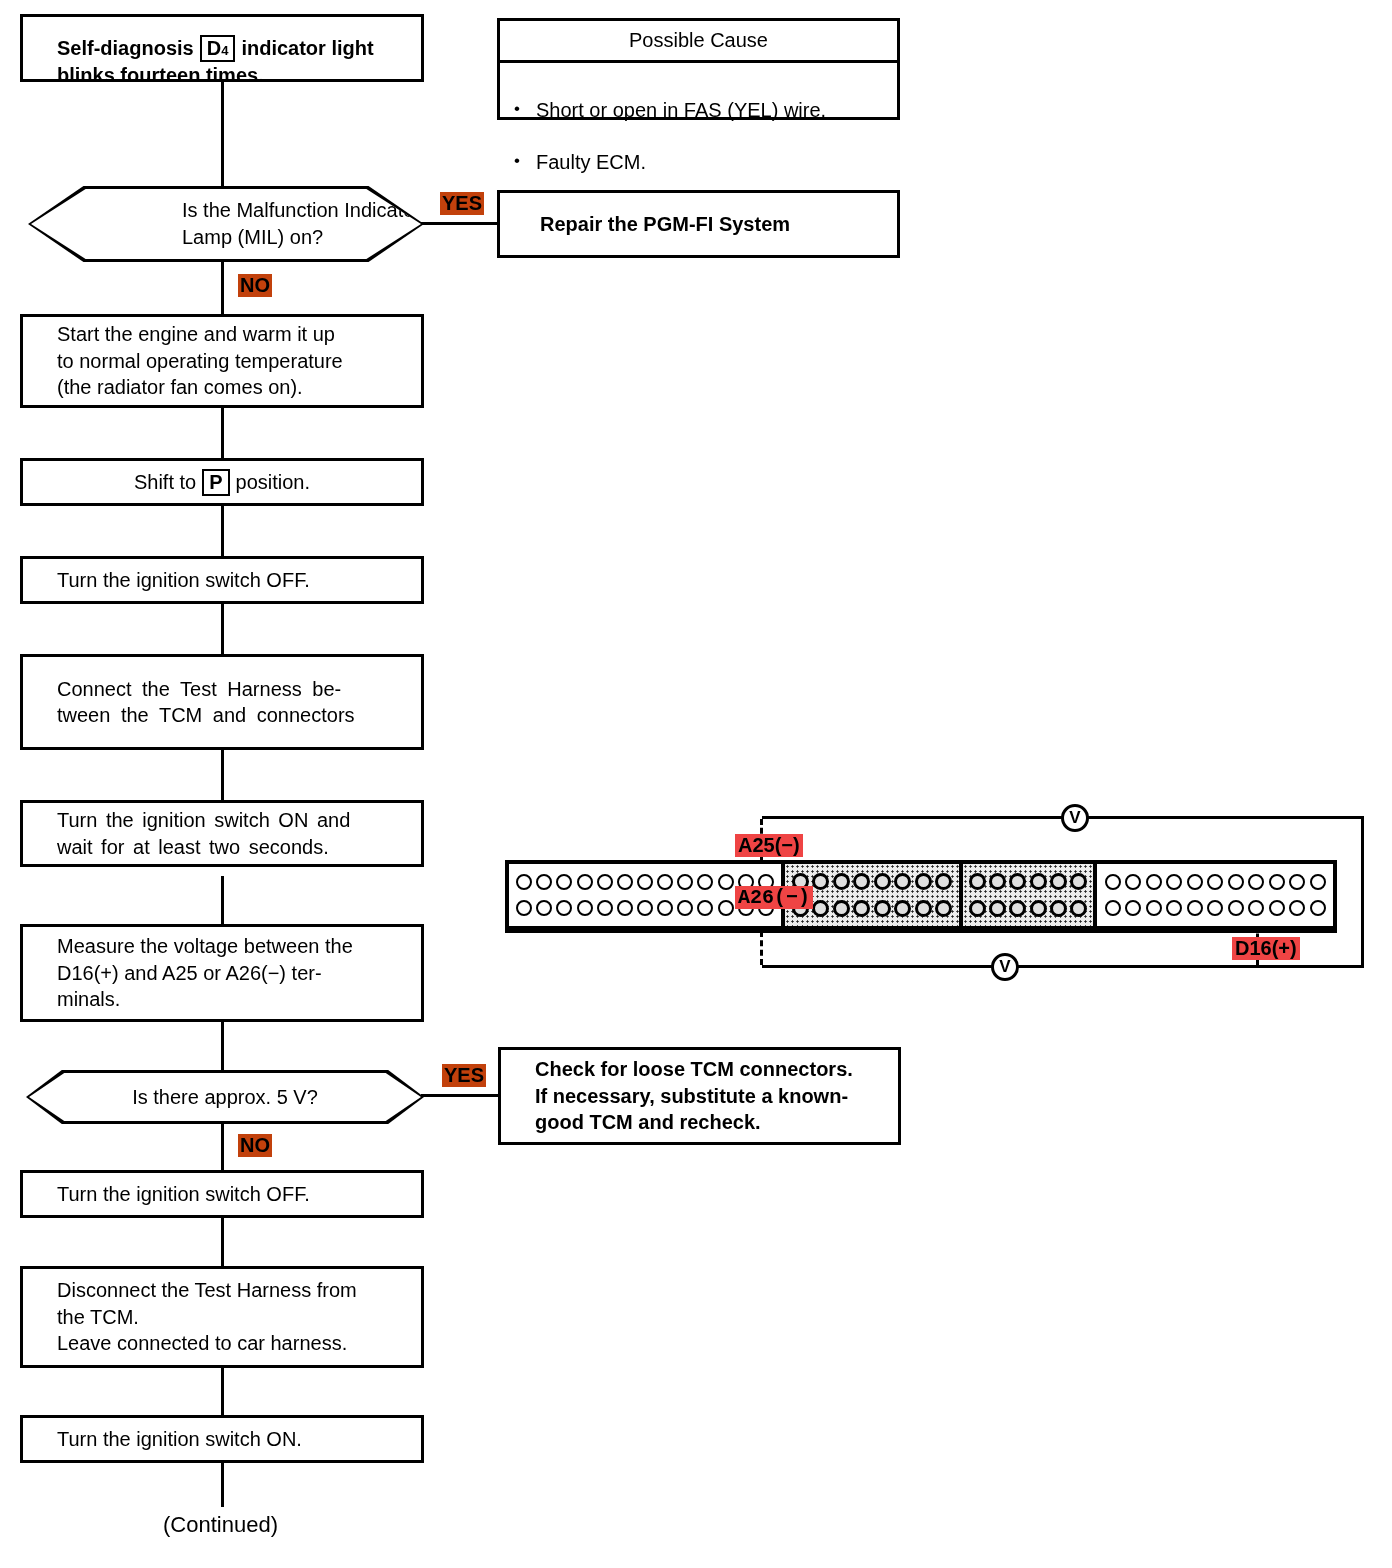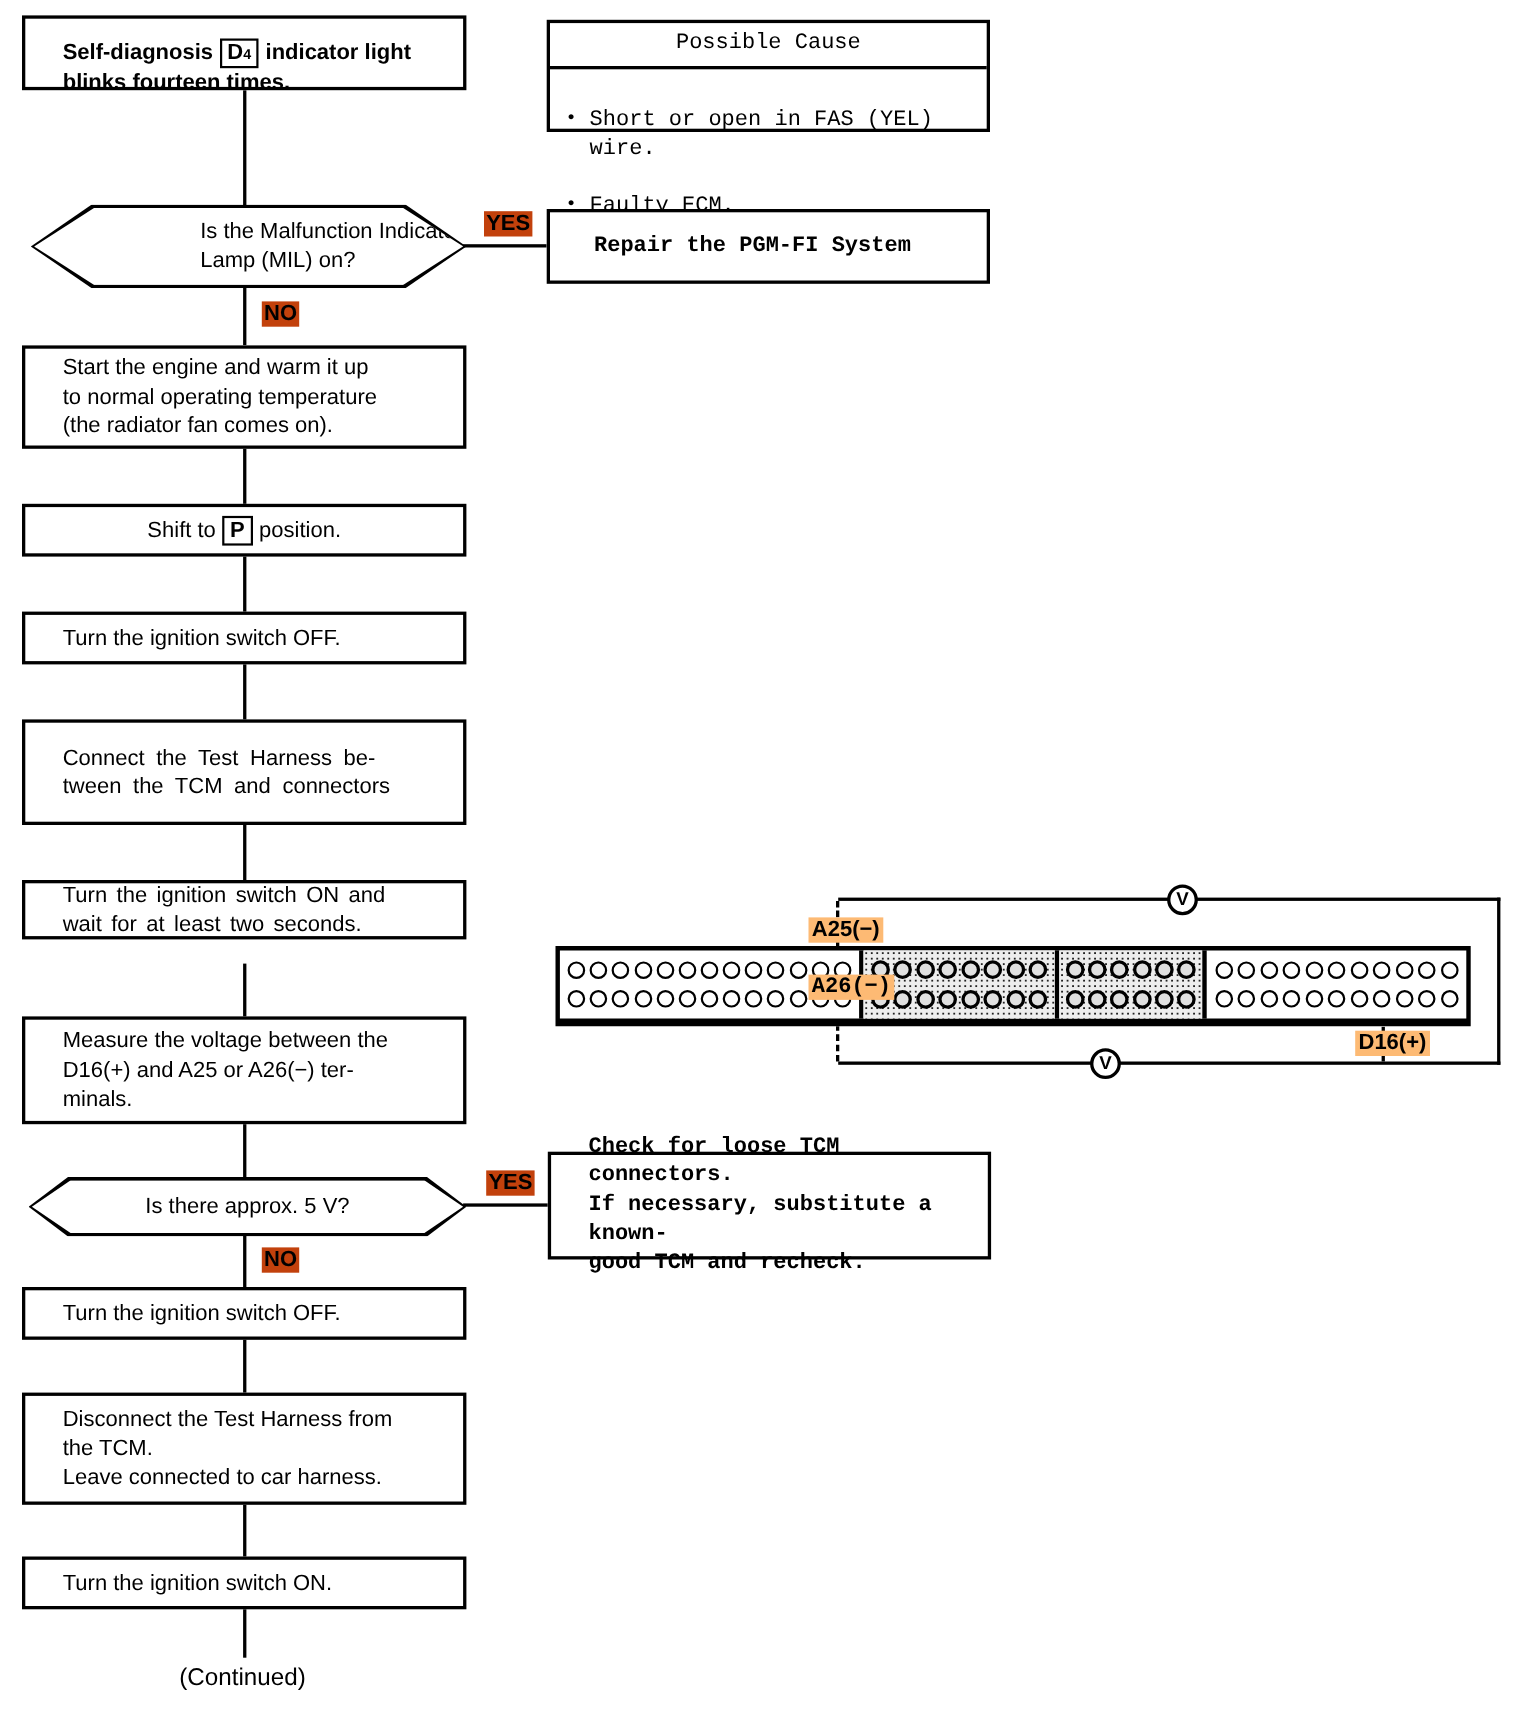--- a/index.html
+++ b/index.html
@@ -19,21 +19,21 @@
     display:flex;
     flex-direction:column;
     justify-content:center;
     font-size:20px;
     line-height:1.32;
     white-space:pre-line;
     box-sizing:border-box;
   }
   .bold{font-weight:700;}
   .leftcol{left:20px;width:404px;}
-  .rightcol{left:497px;width:403px;font-family:Liberation Mono, monospace;}
+  .rightcol{left:497px;width:403px;}
   .pad34{padding-left:34px;padding-right:10px;}
   .pad40{padding-left:40px;padding-right:26px;}
   .center{align-items:center;text-align:right;padding-left:0;}
   .ws5{word-spacing:5px;}
   .ws3{word-spacing:3px;}
   
   .badge{
     display:inline-block;
     border:2.5px solid #000;
     padding:0 5px 1px 5px;
@@ -50,21 +50,21 @@
   .hex1-clip{clip-path:polygon(0% 50%,14% 0%,86% 0%,100% 50%,86% 100%,14% 100%);}
   .hex2-clip{clip-path:polygon(0% 50%,9% 0%,91% 0%,100% 50%,91% 100%,9% 100%);}
   .hex-text{font-size:20px;line-height:1.35;white-space:pre-line;}
   
   .vline{position:absolute;width:3px;background:#000;}
   .hline{position:absolute;height:3px;background:#000;}
   .dashv{position:absolute;width:0;border-left:3px dashed #000;}
   .edge-label{
     position:absolute;
     font-size:20px;font-weight:700;
-    background:#fdba74;padding:0 3px;
+    background:#ef4444;padding:0 3px;
   }
   
   .pc-header{
     border-bottom:3px solid #000;
     text-align:center;
     padding:6px 0 7px 0;
     font-size:20px;
   }
   .pc-body{padding:8px 10px 10px 14px;font-size:20px;line-height:1.3;}
   .pc-item{display:flex;}
@@ -177,21 +177,21 @@
 
   <div class="box leftcol pad34" style="top:556px;height:48px;">
     <div>Turn the ignition switch OFF.</div>
   </div>
 
   <div class="box leftcol pad34 ws5" style="top:654px;height:96px;">
     <div>Connect the Test Harness be-
 tween the TCM and connectors</div>
   </div>
 
-  <div class="box leftcol pad34 ws3" style="top:800px;height:54px;">
+  <div class="box leftcol pad34 ws3" style="top:800px;height:67px;">
     <div>Turn the ignition switch ON and
 wait for at least two seconds.</div>
   </div>
 
   <div class="box leftcol pad34" style="top:924px;height:98px;">
     <div>Measure the voltage between the
 D16(+) and A25 or A26(−) ter-
 minals.</div>
   </div>
 

